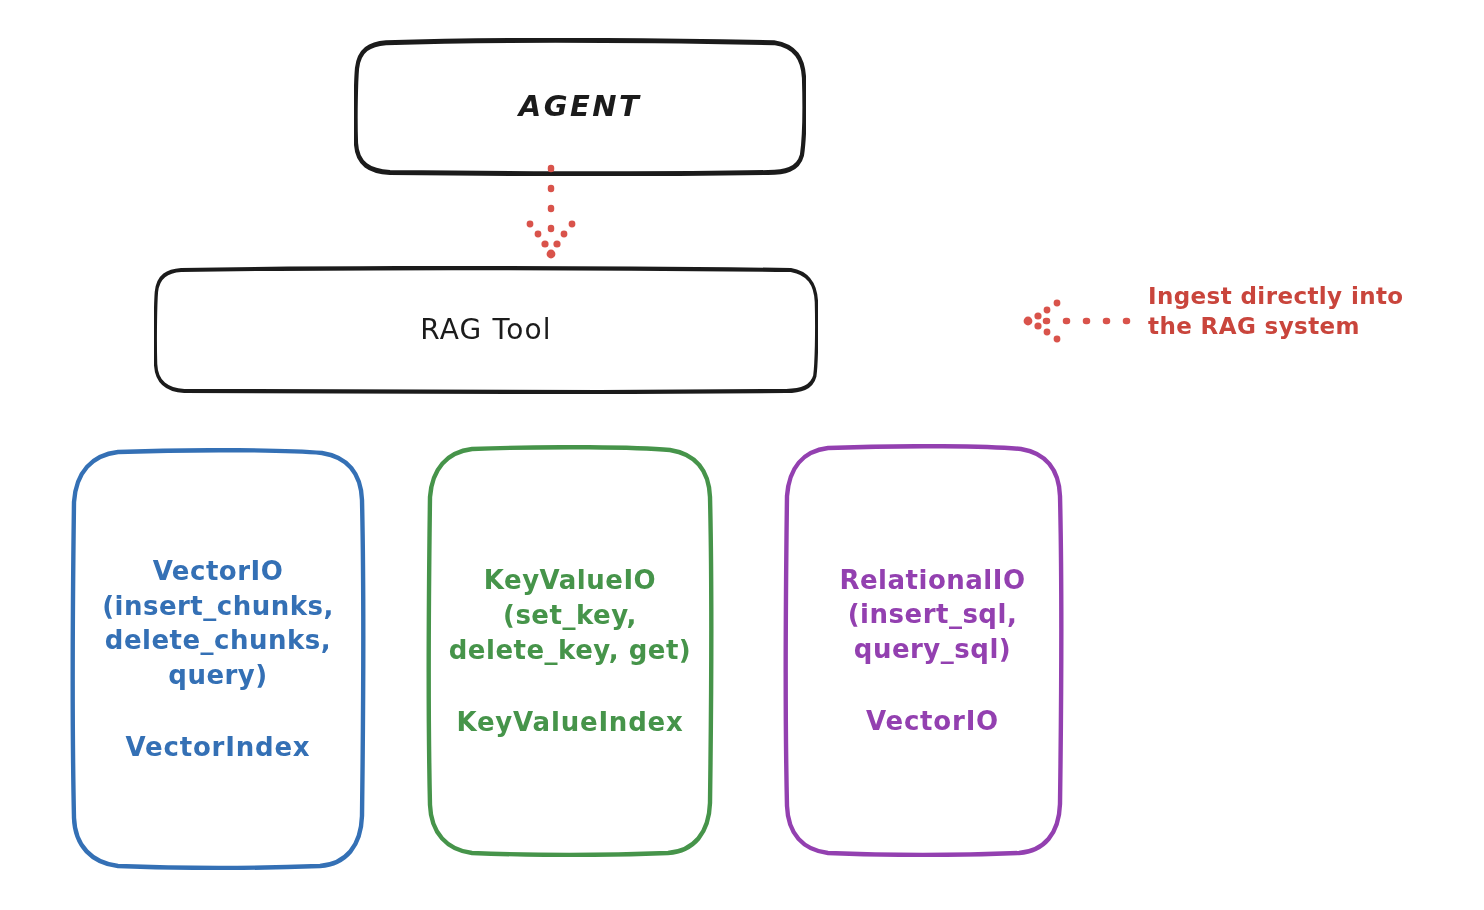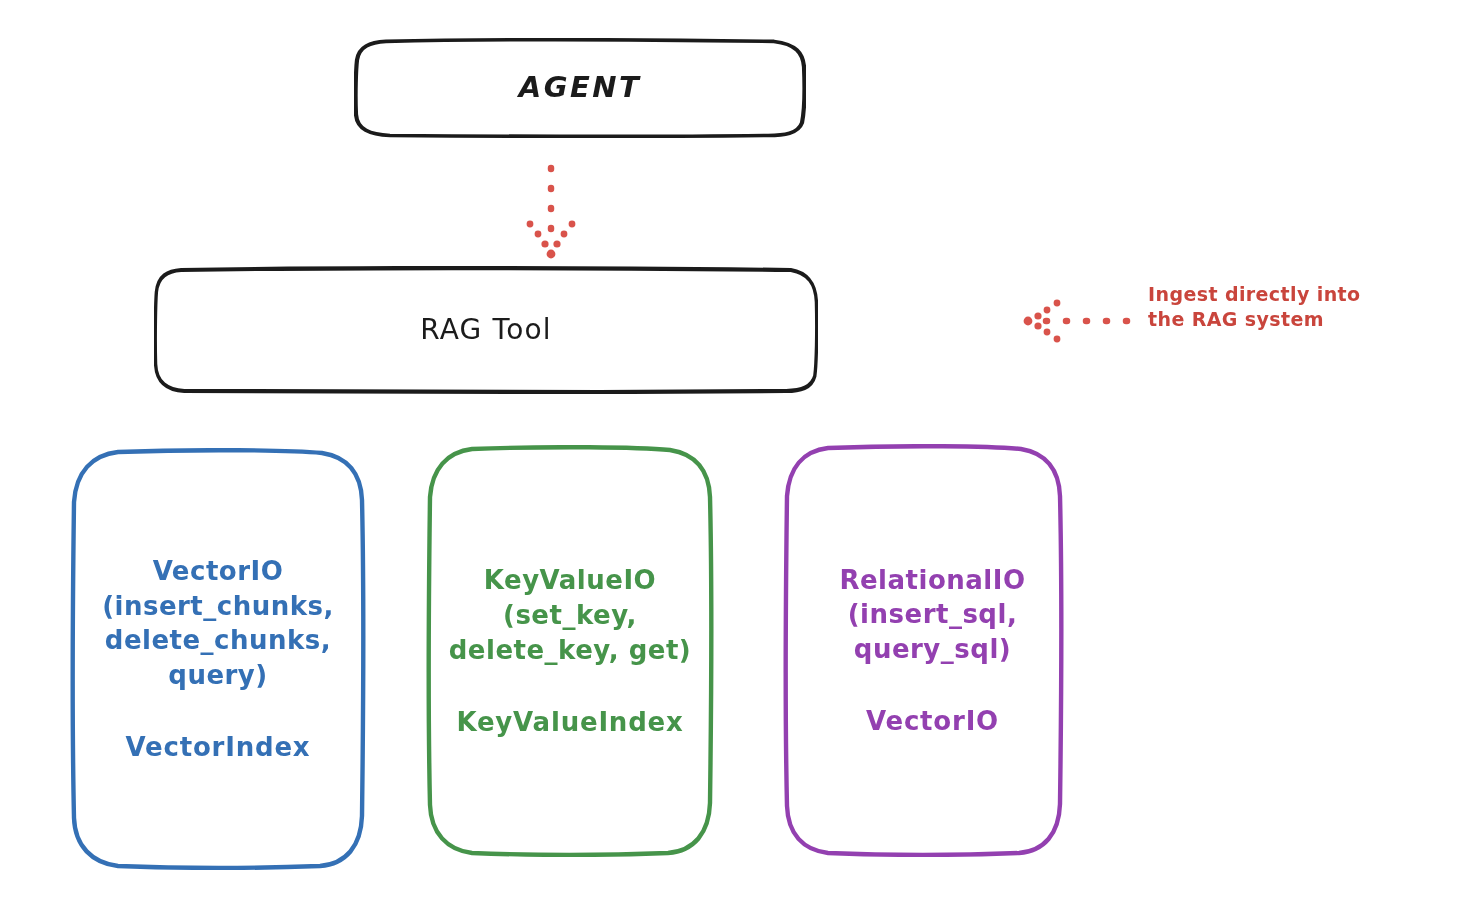--- a/index.html
+++ b/index.html
@@ -40,21 +40,21 @@
     z-index: 2;
     white-space: pre-line;
     line-height: 1.28;
   }
 
   
   #agent-box {
     left: 354px;
     top: 38px;
     width: 452px;
-    height: 100px;
+    height: 138px;
   }
   #agent-box .node-label {
     font-family: "DejaVu Sans", sans-serif;
     font-size: 29px;
     font-style: italic;
     font-weight: 700;
     letter-spacing: 2.5px;
     color: #1b1b1b;
   }
 
@@ -110,21 +110,21 @@
   .green-text  { color: #46944A; }
   .purple-text { color: #9340B0; }
 
   
   #ingest-note {
     position: absolute;
     left: 1148px;
     top: 282px;
     width: 330px;
     color: #C9453C;
-    font-size: 19px;
+    font-size: 23px;
     font-weight: 600;
     line-height: 1.3;
     letter-spacing: 0.4px;
     white-space: pre-line;
     text-align: left;
   }
 
   .arrow-layer {
     position: absolute;
     left: 0;

